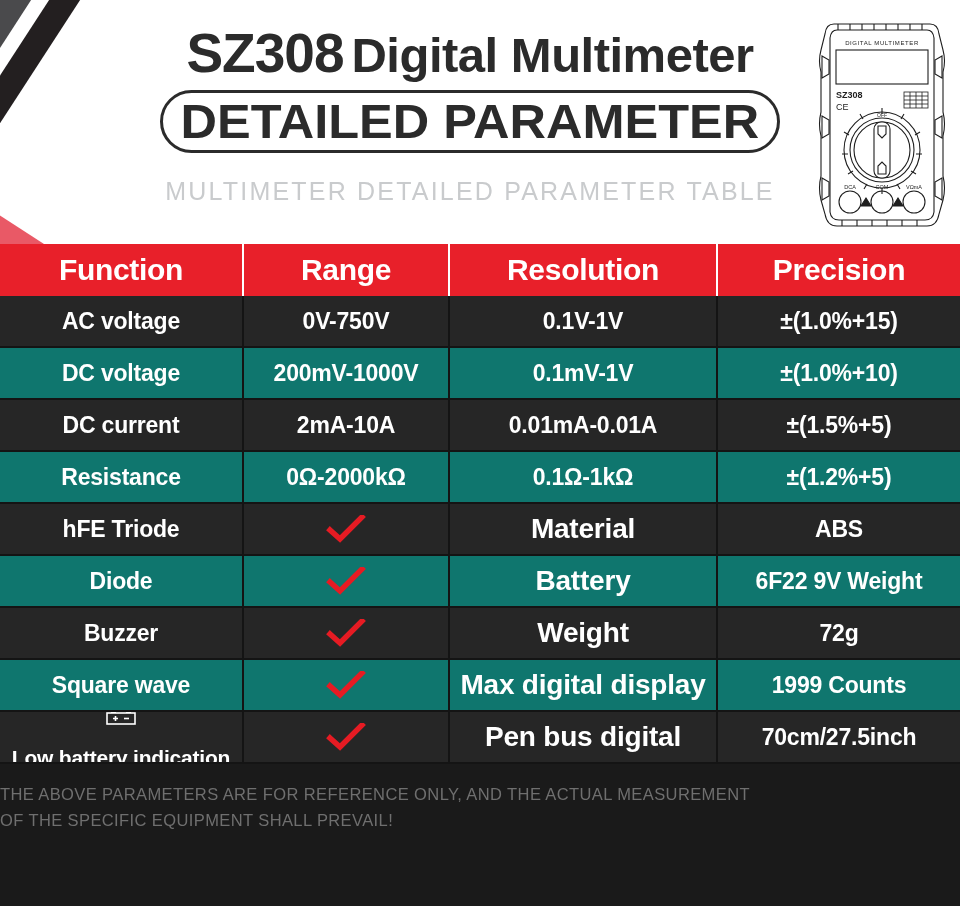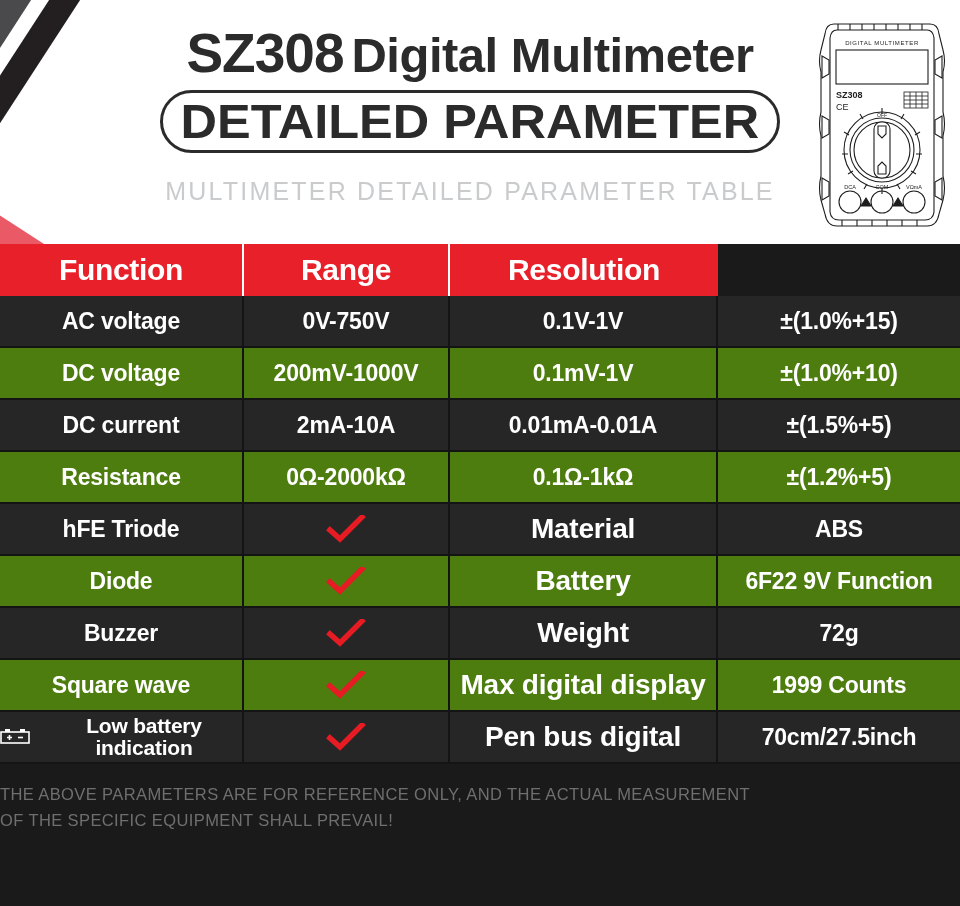--- a/index.html
+++ b/index.html
@@ -163,34 +163,34 @@
 
   
   .trow.body .cell {
     height: 52px;
     font-size: 23px;
     font-weight: bold;
     border-bottom: 2px solid #141414;
     letter-spacing: -0.2px;
   }
   .trow.body.odd  .cell { background: #262626; }
-  .trow.body.even .cell { background: #4d7c0f; }
+  .trow.body.even .cell { background: #0f766e; }
 
   .trow.body .cell.big { font-size: 28px; }
 
   
   .check {
     display: inline-block;
     width: 40px;
     height: 28px;
   }
 
   
   .lowbat {
-    flex-direction: row;
+    flex-direction: column;
     justify-content: center;
     gap: 16px;
     line-height: 1.05;
   }
   .lowbat .batt-icon { margin-bottom: 1px; }
   .lowbat .lowbat-text { font-size: 21px; }
 
   
   #footer {
     position: absolute;
@@ -292,20 +292,21 @@
       </svg>
     </div>
   </div>
 
   <div id="table">
 
     <div class="trow" id="thead">
       <div class="cell c0">Function</div>
       <div class="cell c1">Range</div>
       <div class="cell c2">Resolution</div>
+      <div class="cell c3">Precision</div>
     </div>
 
     <div class="trow body odd">
       <div class="cell c0">AC voltage</div>
       <div class="cell c1">0V-750V</div>
       <div class="cell c2">0.1V-1V</div>
       <div class="cell c3">±(1.0%+15)</div>
     </div>
 
     <div class="trow body even">
@@ -341,21 +342,21 @@
     </div>
 
     <div class="trow body even">
       <div class="cell c0">Diode</div>
       <div class="cell c1">
         <svg class="check" viewBox="0 0 40 28">
           <path d="M4 15 L14 24 L36 2" stroke="#e61b23" stroke-width="5.5" fill="none" stroke-linecap="square"></path>
         </svg>
       </div>
       <div class="cell c2 big">Battery</div>
-      <div class="cell c3">6F22 9V Function</div>
+      <div class="cell c3">6F22 9V Weight</div>
     </div>
 
     <div class="trow body odd">
       <div class="cell c0">Buzzer</div>
       <div class="cell c1">
         <svg class="check" viewBox="0 0 40 28">
           <path d="M4 15 L14 24 L36 2" stroke="#e61b23" stroke-width="5.5" fill="none" stroke-linecap="square"></path>
         </svg>
       </div>
       <div class="cell c2 big">Weight</div>

